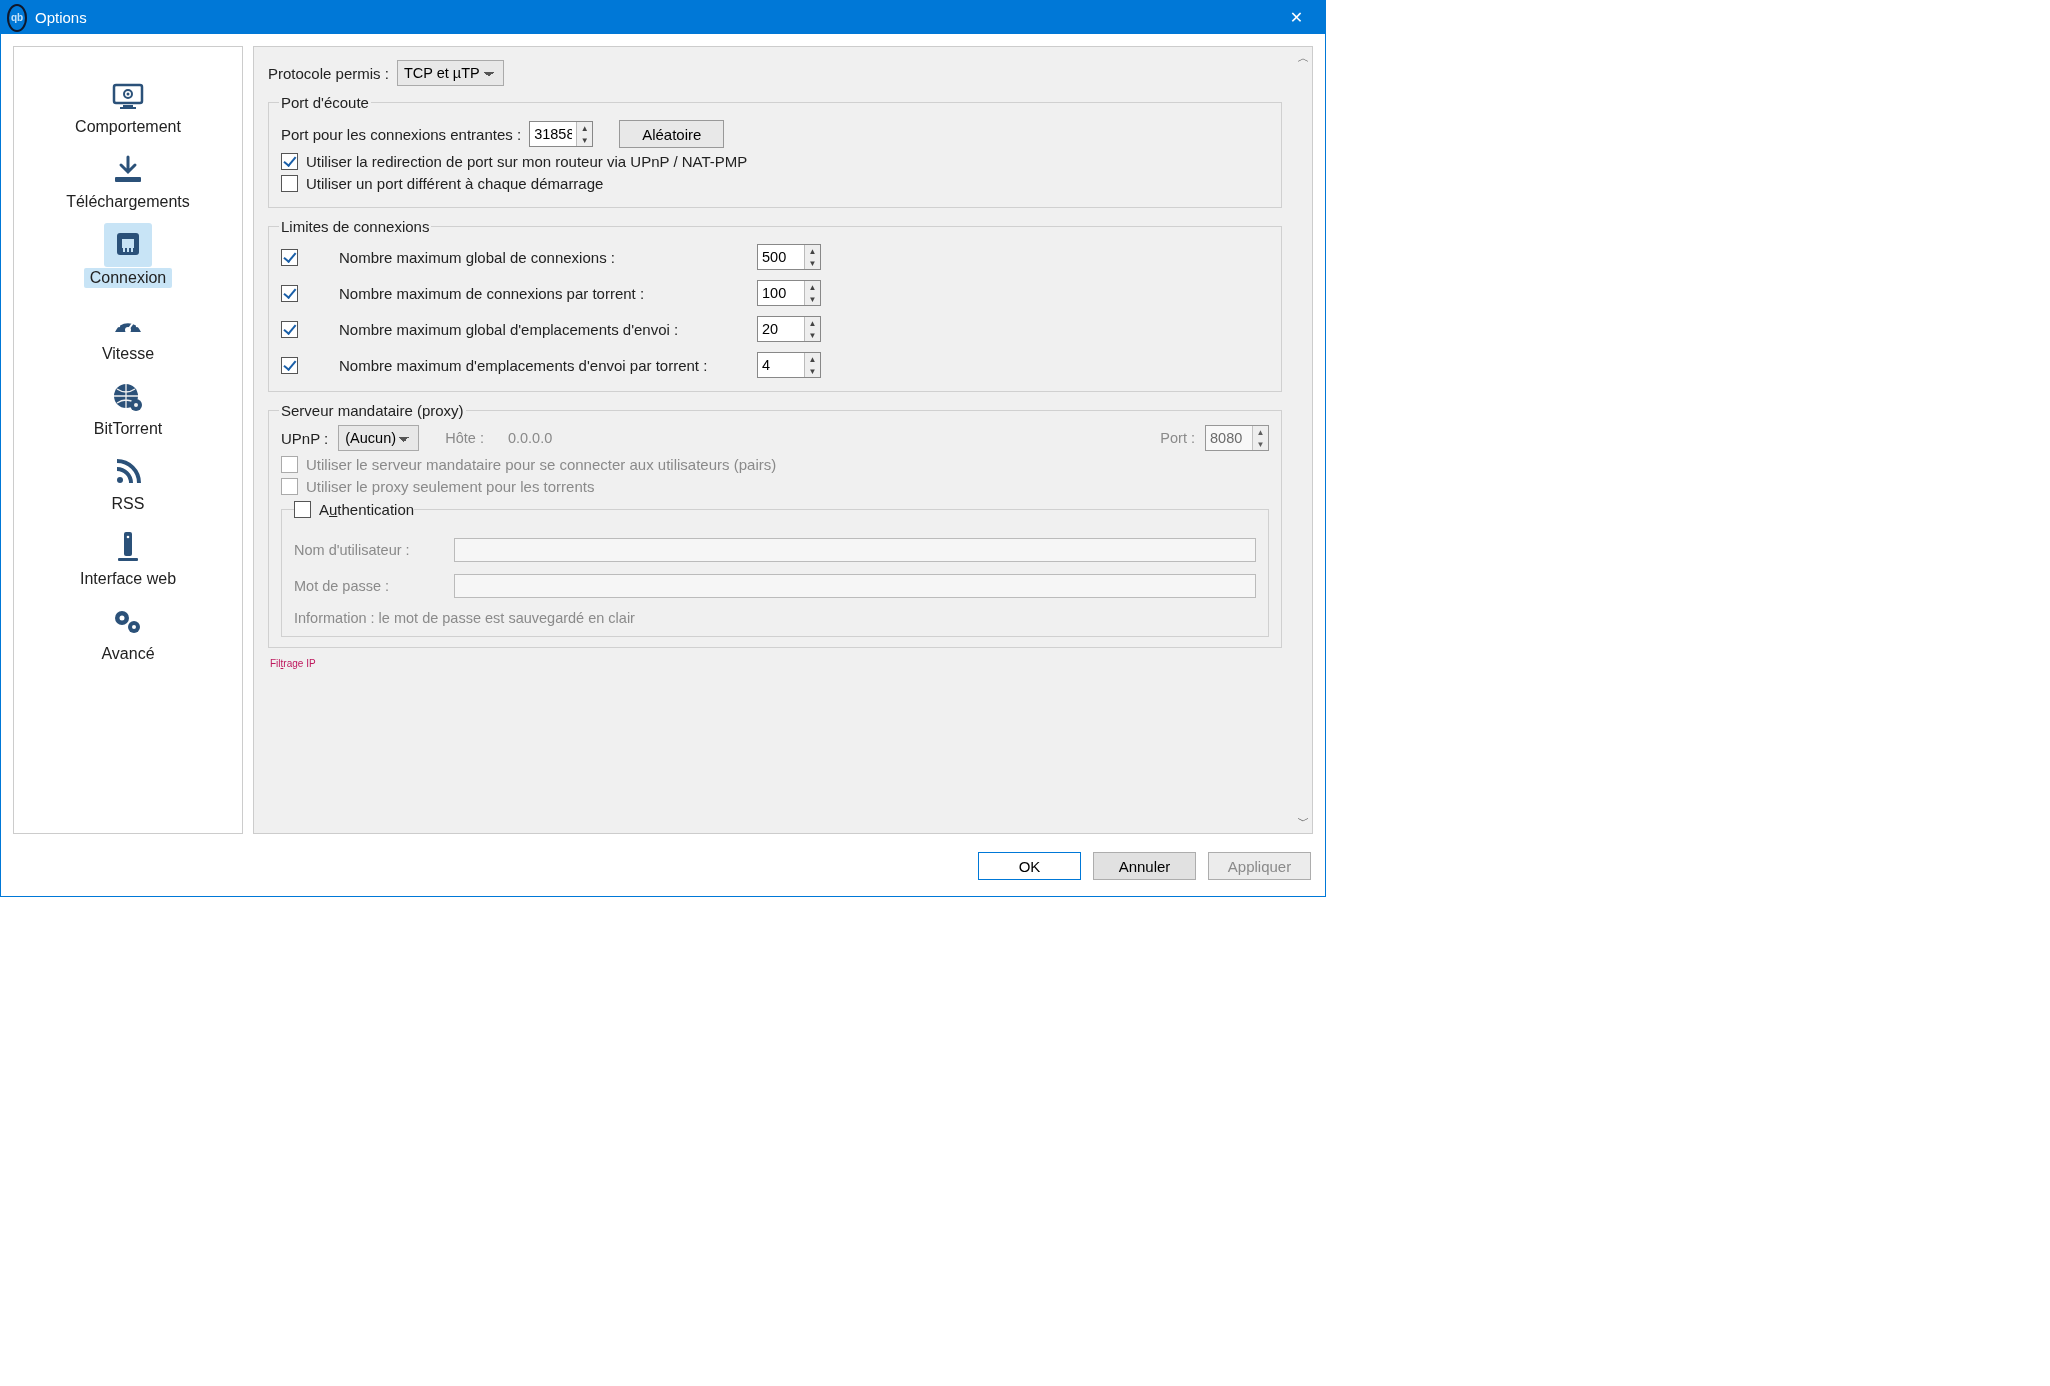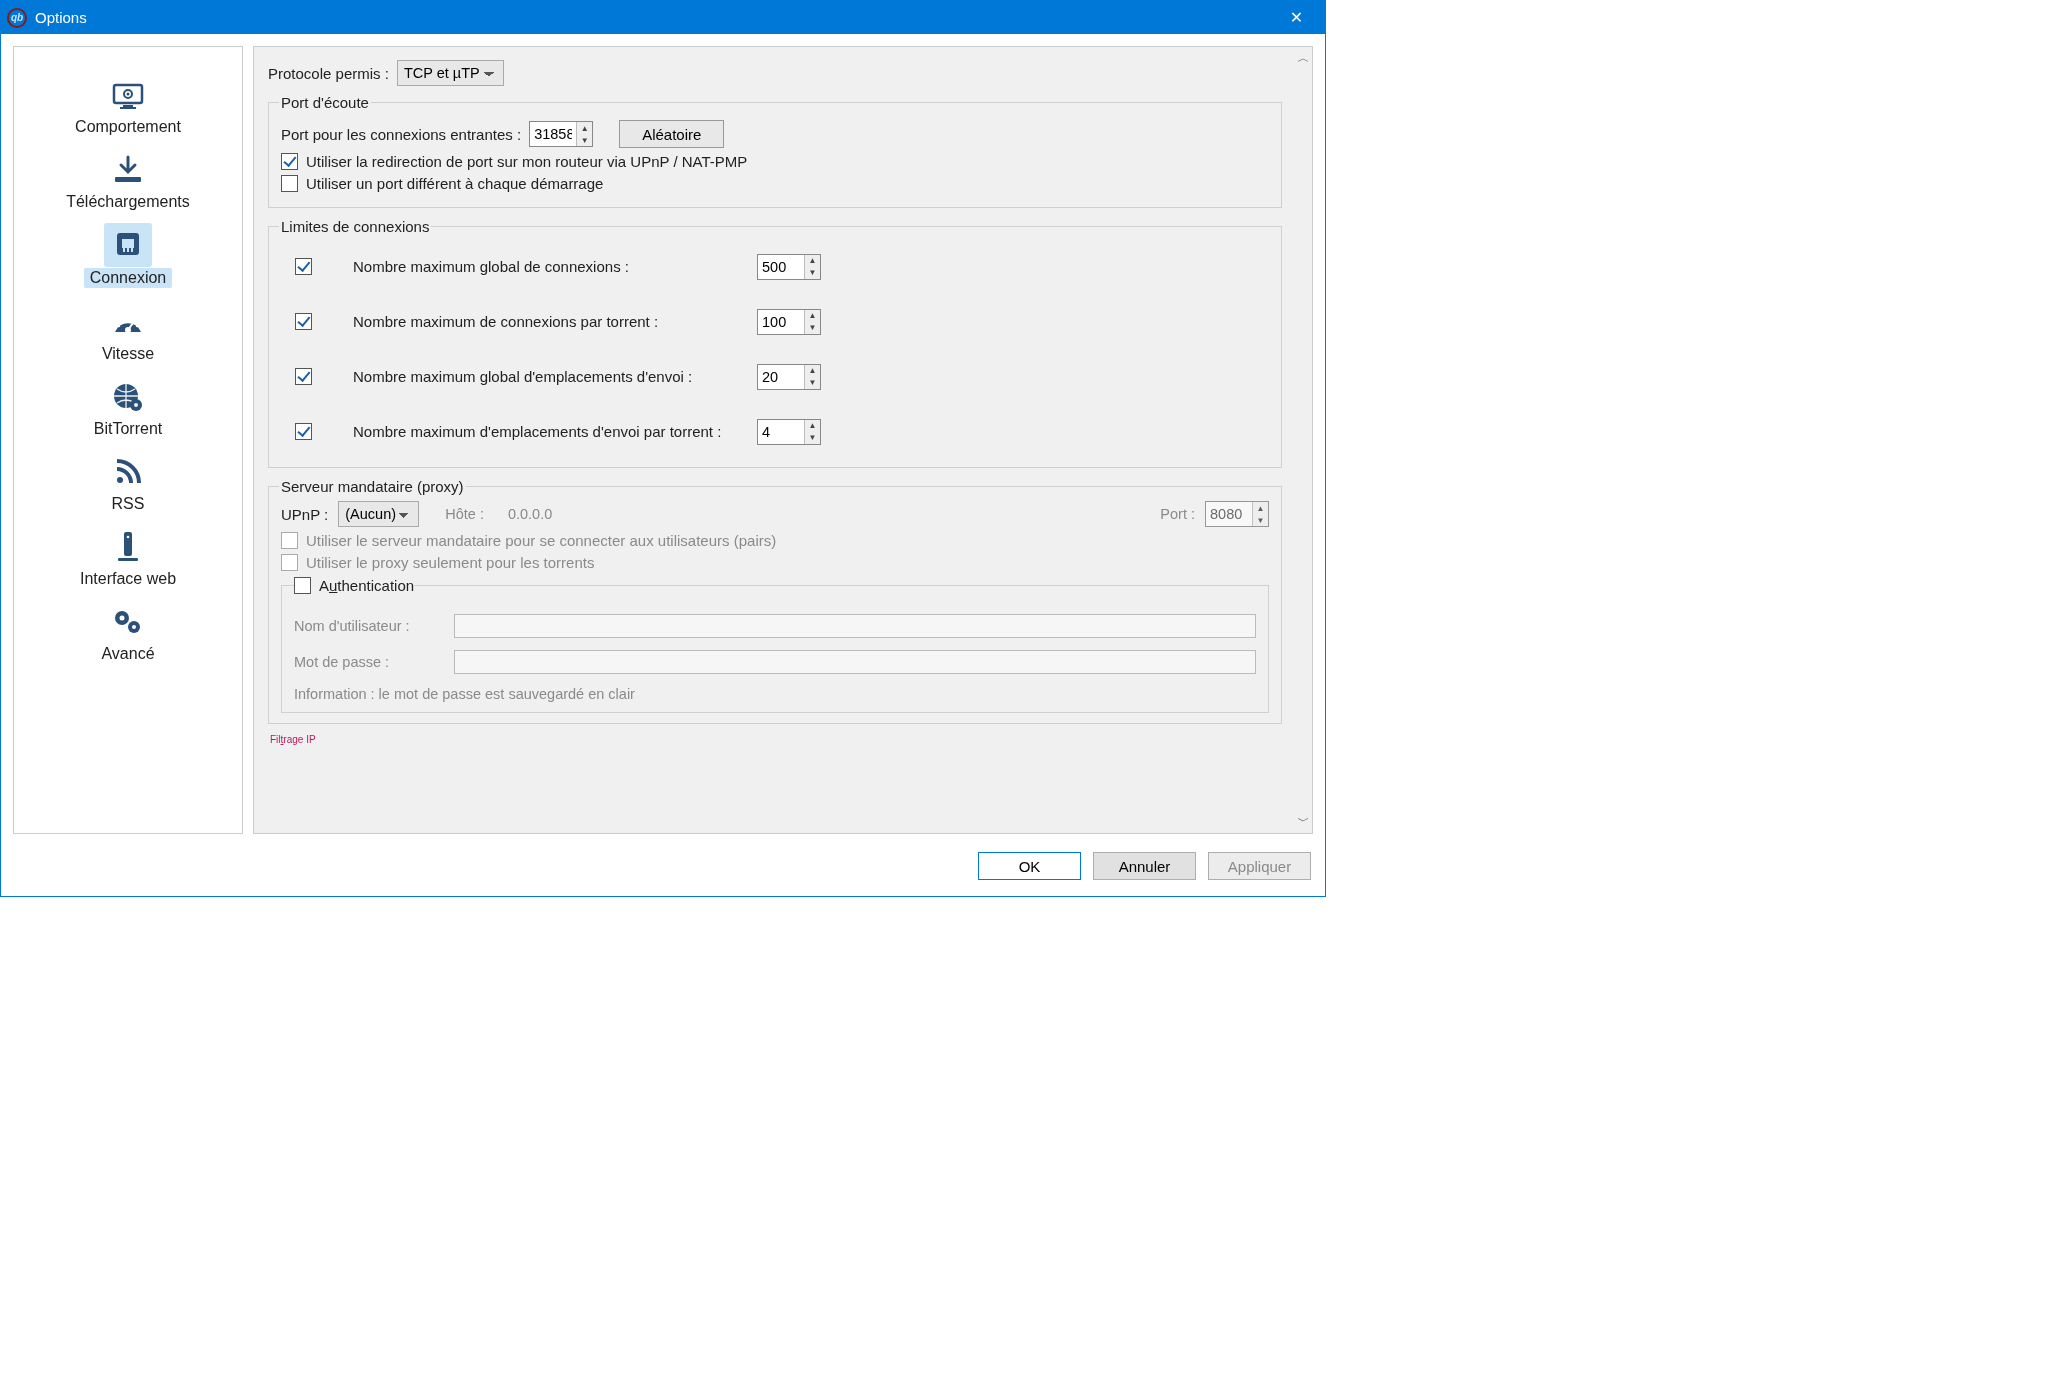--- a/index.html
+++ b/index.html
@@ -20,26 +20,25 @@
   }
   .titlebar {
     background: #0078d7;
     color: #fff;
     height: 33px;
     display: flex;
     align-items: center;
     padding: 0 6px;
   }
   .titlebar .app-icon {
-    width: 20px; height: 20px;
-    border: 2px solid #7f1d1d; border-radius: 50%;
+    width: 20px; height: 28px;
+    border: 2px solid #0f172a; border-radius: 50%;
     display: flex; align-items: center; justify-content: center;
     font-size: 10px; font-weight: bold; color: #c5e1f7;
     margin-right: 8px;
-    font-style: italic;
   }
   .titlebar .title { font-size: 15px; }
   .titlebar .spacer { flex: 1; }
   .titlebar .close-btn {
     width: 45px; height: 33px;
     display:flex; align-items:center; justify-content:center;
     color:#fff; font-size:16px;
   }
   .body {
     flex: 1;
@@ -153,21 +152,21 @@
     display:flex; align-items:center; justify-content:center;
   }
   .check.checked .box::after {
     content:""; width:10px; height:5px; border-left:2px solid #1a5fa8; border-bottom:2px solid #1a5fa8;
     transform: rotate(-50deg) translate(1px,-1px);
   }
   .check.disabled { color:#8a8a8a; }
   .check.disabled .box { border-color:#aaa; }
   .conn-grid { display:flex; flex-direction:column; gap:4px; }
   .conn-grid .row { justify-content: flex-start; }
-  .conn-grid .row .check { margin:14px;gap:41px; }
+  .conn-grid .row .check { margin:0;gap:41px; }
   .conn-grid .spin { margin-left: auto; }
   .conn-grid { max-width: 540px; }
   .proxy-row { display:flex; align-items:center; gap:10px; }
   .proxy-row .hostlbl, .proxy-row .portlbl { color:#8a8a8a; }
   .proxy-row .hostval { color:#8a8a8a; flex:1;padding-left:14px; }
   fieldset.auth {
     border:1px solid #d0d0d0; padding:8px 12px 10px; margin:6px 0 0 0;
     background:#f0f0f0;
   }
   fieldset.auth legend { padding:0; }

